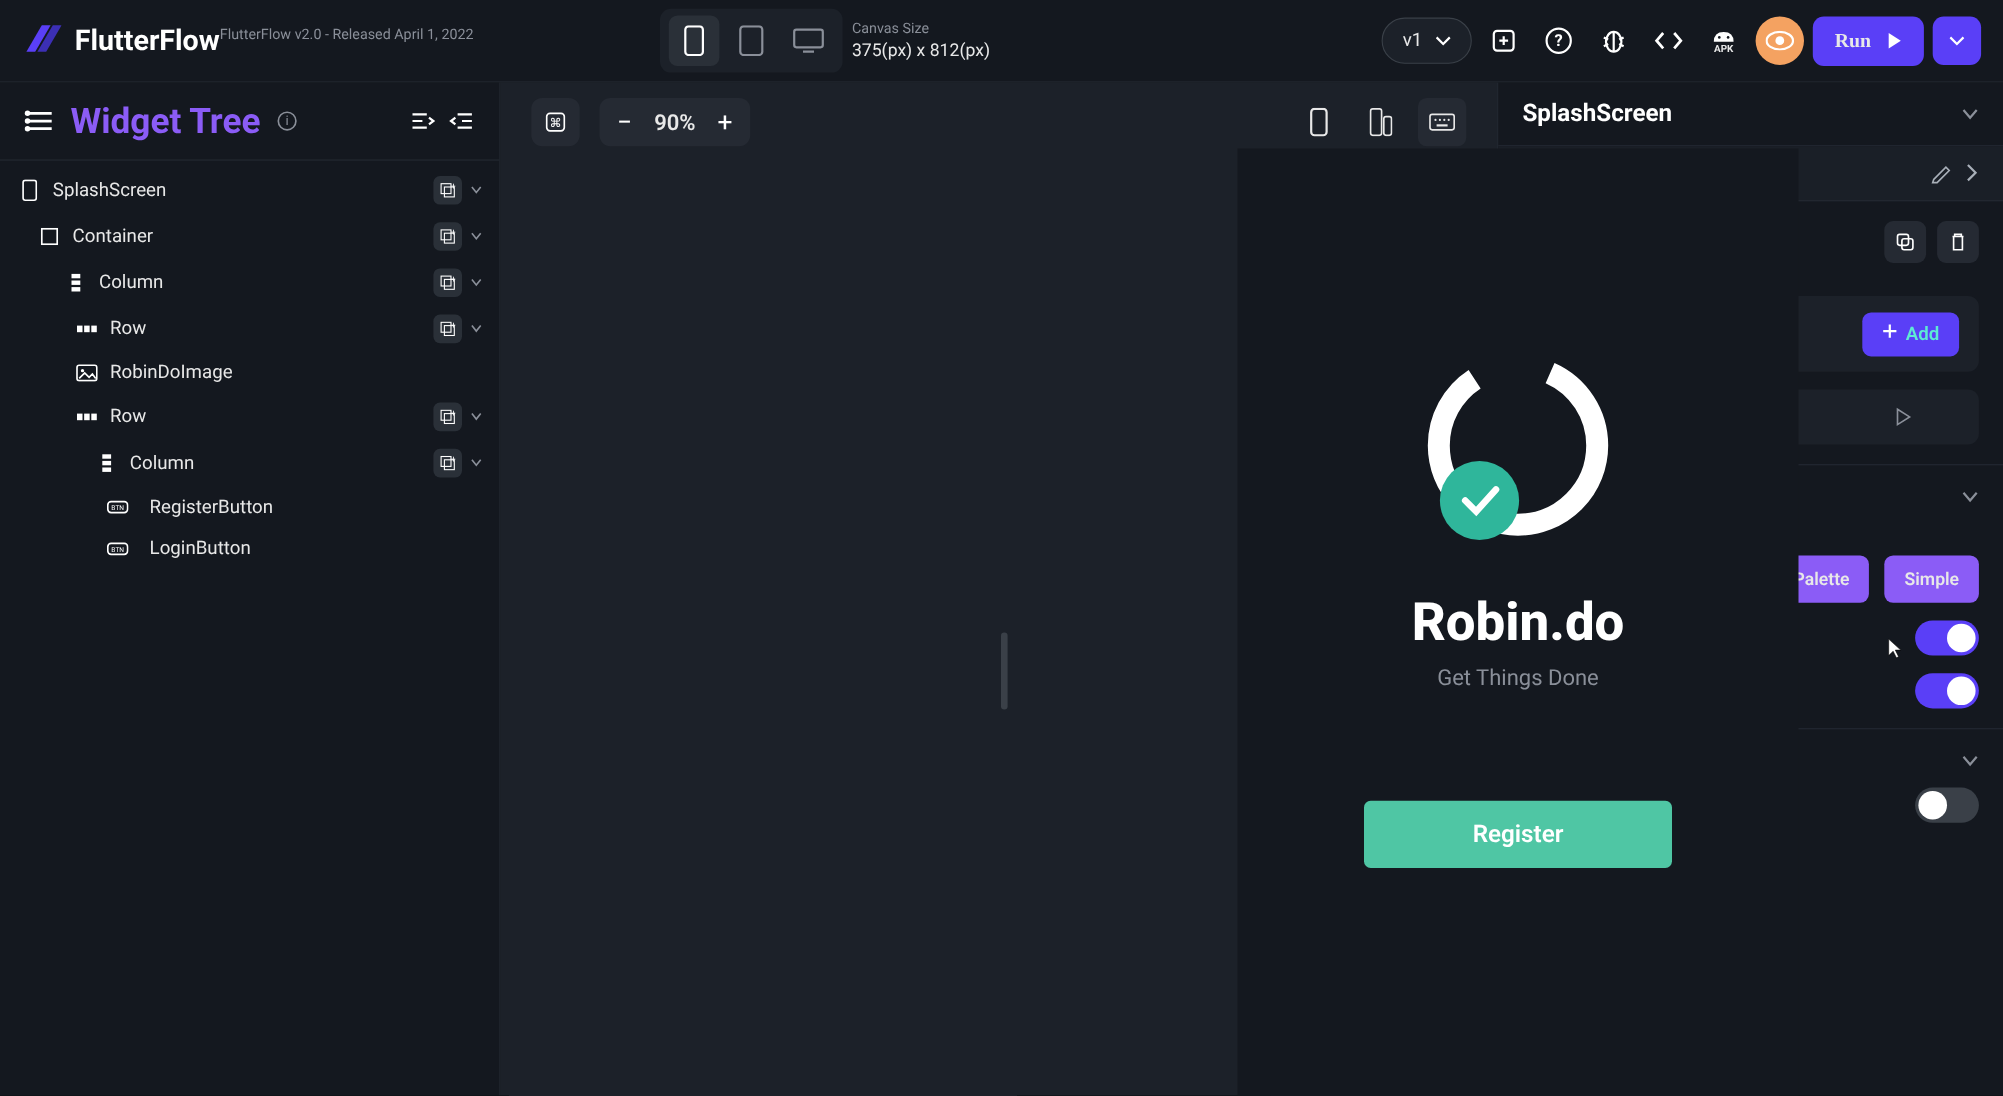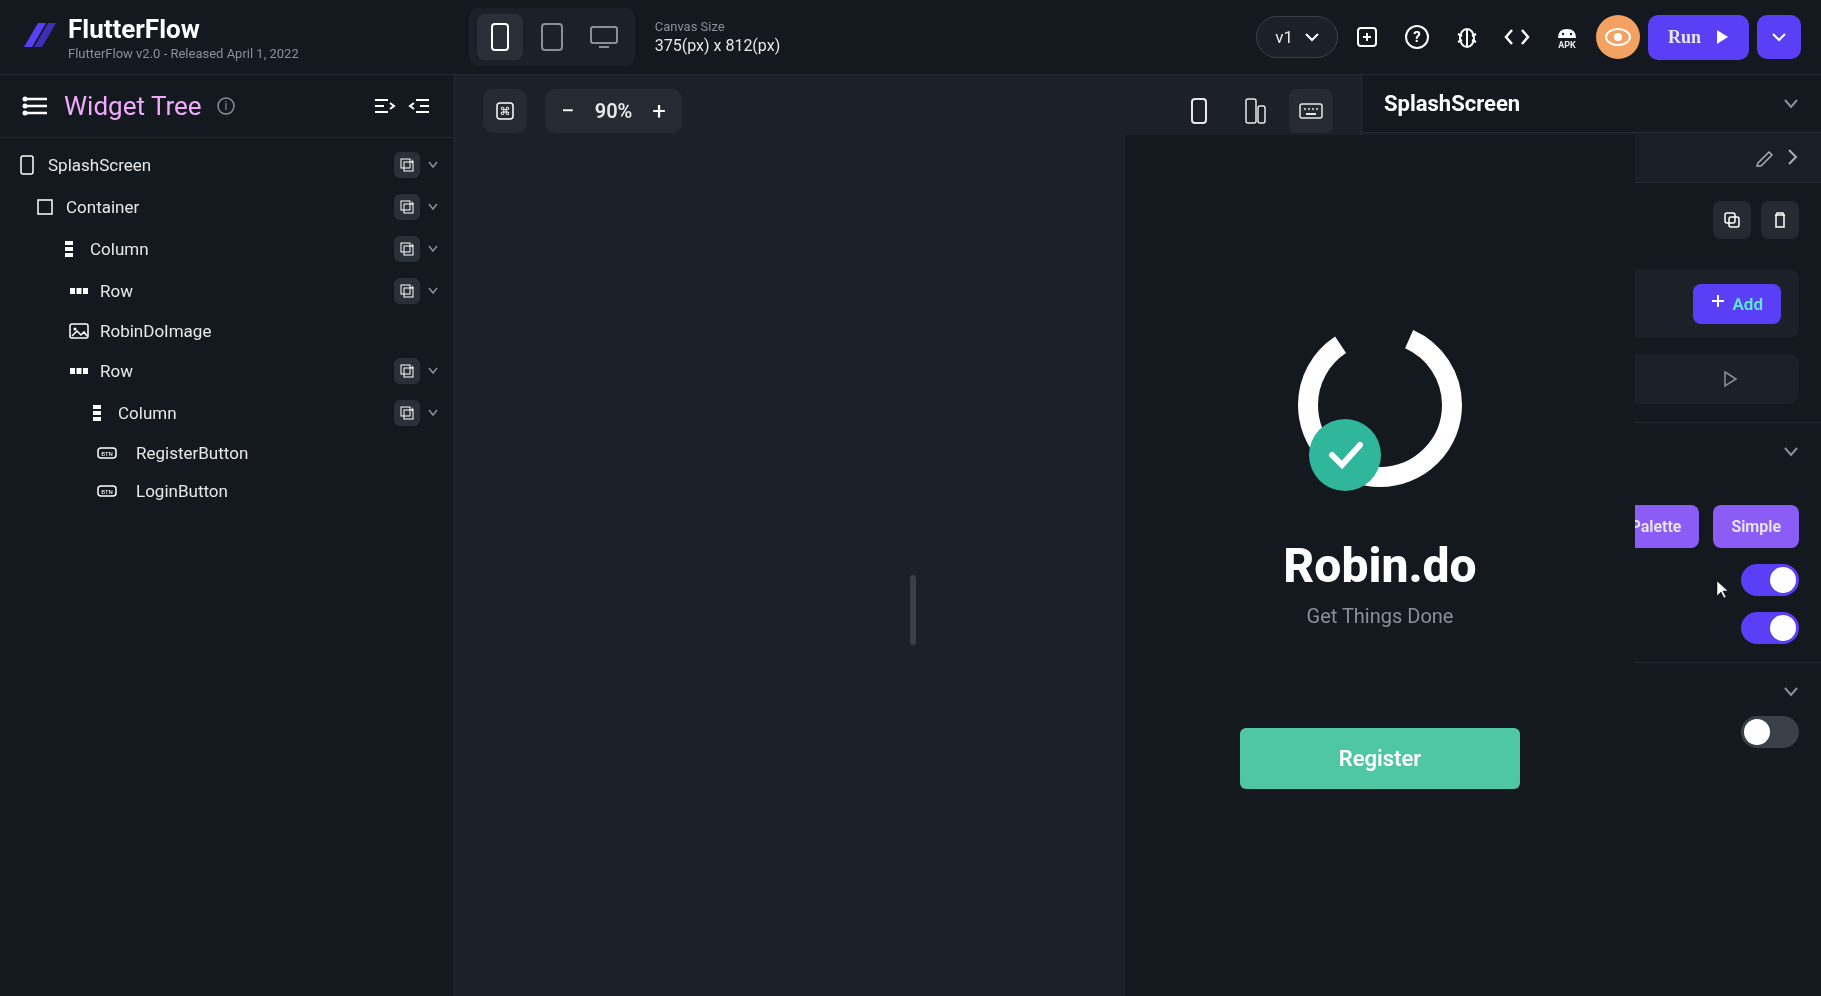--- a/index.html
+++ b/index.html
@@ -17,41 +17,41 @@
   display: flex;
   align-items: center;
   padding: 0 20px;
   border-bottom: 1px solid #252a33;
 }
 .brand { display: flex; align-items: center; gap: 12px; }
 .logo-icon {
   width: 36px; height: 36px;
   display: flex; align-items: center; justify-content: center;
 }
-.brand-text { display: flex; flex-direction: column; }
+.brand-text { display: flex; flex-direction: row; }
 .brand-title { font-size: 26px; font-weight: 700; color: #fff; }
 .brand-sub { font-size: 13px; color: #8a8f99; margin-top: 2px;}
 .device-group {
   margin-left: 170px;
   background: #1c2129;
   border-radius: 10px;
   display: flex;
   align-items: center;
   padding: 6px 8px;
   gap: 6px;
 }
 .device-btn {
   width: 46px; height: 46px;
   display: flex; align-items: center; justify-content: center;
   border-radius: 8px;
   cursor: pointer;
   color: #e8e8e8;
 }
 .device-btn.active { background: #2a3038; }
-.canvas-size { margin-left: 20px; display: flex; flex-direction: column; }
+.canvas-size { margin-left: 8px; display: flex; flex-direction: column; }
 .canvas-label { font-size: 13px; color: #8a8f99; }
 .canvas-dims { font-size: 16px; color: #e8e8e8; margin-top: 2px; }
 .top-right { margin-left: auto; display: flex; align-items: center; gap: 8px; }
 .version-select {
   background: #1c2129;
   border: 1px solid #3a4048;
   border-radius: 24px;
   padding: 10px 18px;
   display: flex; align-items: center; gap: 12px;
   cursor: pointer;
@@ -90,21 +90,21 @@
   width: 455px;
   background: #14181f;
   border-right: 1px solid #252a33;
 }
 .left-header {
   padding: 16px 22px;
   display: flex; align-items: center; gap: 14px;
   border-bottom: 1px solid #252a33;
 }
 .tree-icon { color: #e8e8e8; }
-.left-title { font-size: 26px; font-weight: 400; color: #f0abfc; }
+.left-title { font-size: 32px; font-weight: 700; color: #8b5cf6; }
 .left-header-right { margin-left: auto; display: flex; gap: 12px; }
 .collapse-btn { cursor: pointer; color: #e8e8e8; }
 .tree { padding: 6px 0; }
 .tree-row {
   display: flex; align-items: center;
   padding: 8px 16px;
   gap: 10px;
   cursor: pointer;
   font-size: 17px;
   color: #e8e8e8;

